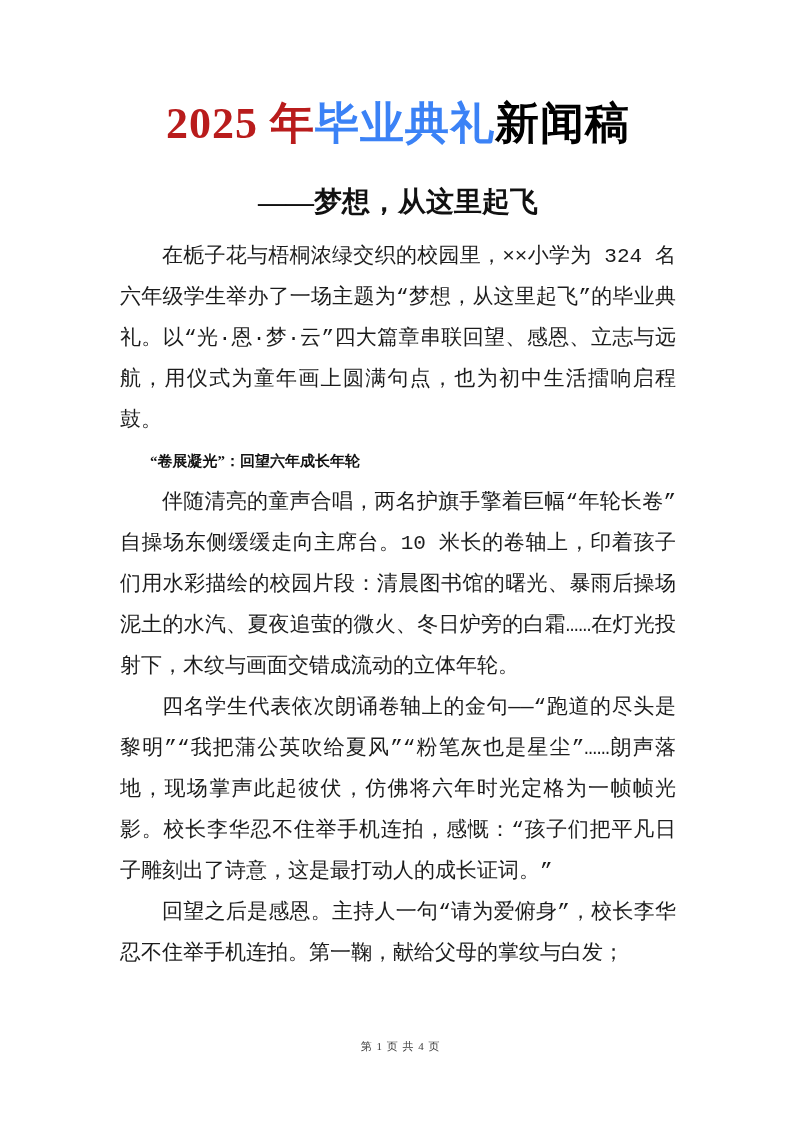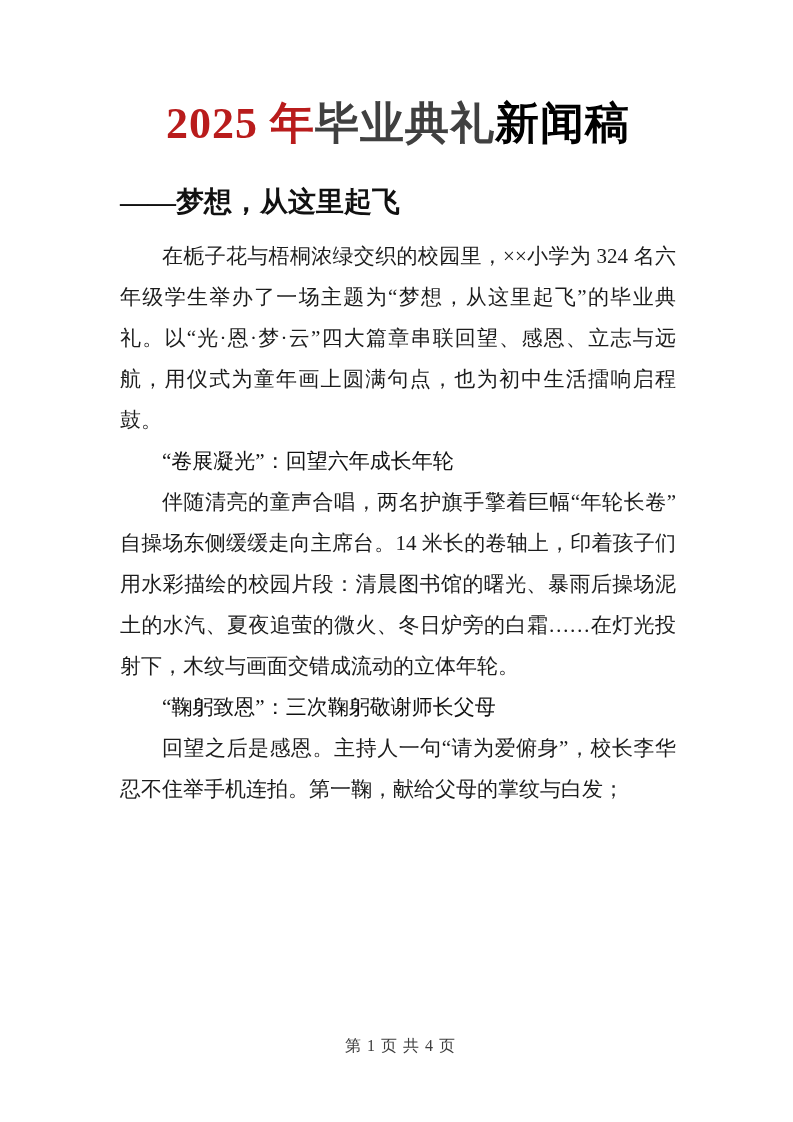--- a/index.html
+++ b/index.html
@@ -22,74 +22,75 @@
   .doc-title {
     text-align: center;
     font-size: 44px;
     line-height: 56px;
     font-weight: bold;
     color: #000000;
     letter-spacing: 1px;
     white-space: nowrap;
   }
   .doc-subtitle {
-    text-align: left;
+    text-align: center;
     font-size: 28px;
     line-height: 36px;
     font-weight: bold;
     color: #111111;
     margin-top: 32px;
   }
   .doc-body {
     margin-top: 16px;
     font-size: 21px;
     line-height: 41px;
     text-align: justify;
     text-justify: inter-ideograph;
     color: #1c1c1c;
   }
   .doc-body p {
     margin: 0;
     text-indent: 2em;
+    font-family: Liberation Mono, monospace;
   }
   .doc-body h2 {
     margin: 0;
-    font-size: 21px;
+    font-size: 15px;
     line-height: 41px;
-    font-weight: normal;
+    font-weight: bold;
     text-indent: 2em;
     color: #111111;
   }
   .page-footer {
     position: absolute;
     left: 0;
     right: 0;
     top: 1037px;
     text-align: center;
-    font-size: 16px;
+    font-size: 11px;
     line-height: 18px;
     color: #3d3d3d;
     letter-spacing: 1px;
     margin-left: 8px;
   }
 </style>
 </head>
 <body>
 
 <div class="page">
 
   <div class="doc-title">
-    <span style="color: #b91c1c;">2025 年</span><span style="color: #404040;">毕业典礼</span><span style="color: rgb(0, 0, 0); font-family: Liberation Serif, serif;">新闻稿</span>
+    <span style="color: #b91c1c;">2025 年</span><span style="color: #3b82f6;">毕业典礼</span><span style="color: rgb(0, 0, 0); font-family: Liberation Serif, serif;">新闻稿</span>
   </div>
 
   <div class="doc-subtitle">——梦想，从这里起飞</div>
 
   <div class="doc-body">
     <p>在栀子花与梧桐浓绿交织的校园里，××小学为 324 名六年级学生举办了一场主题为“梦想，从这里起飞”的毕业典礼。以“光·恩·梦·云”四大篇章串联回望、感恩、立志与远航，用仪式为童年画上圆满句点，也为初中生活擂响启程鼓。</p>
     <h2>“卷展凝光”：回望六年成长年轮</h2>
-    <p>伴随清亮的童声合唱，两名护旗手擎着巨幅“年轮长卷”自操场东侧缓缓走向主席台。14 米长的卷轴上，印着孩子们用水彩描绘的校园片段：清晨图书馆的曙光、暴雨后操场泥土的水汽、夏夜追萤的微火、冬日炉旁的白霜……在灯光投射下，木纹与画面交错成流动的立体年轮。</p>
-    <h2>“鞠躬致恩”：三次鞠躬敬谢师长父母</h2>
+    <p>伴随清亮的童声合唱，两名护旗手擎着巨幅“年轮长卷”自操场东侧缓缓走向主席台。10 米长的卷轴上，印着孩子们用水彩描绘的校园片段：清晨图书馆的曙光、暴雨后操场泥土的水汽、夏夜追萤的微火、冬日炉旁的白霜……在灯光投射下，木纹与画面交错成流动的立体年轮。</p>
+    <p>四名学生代表依次朗诵卷轴上的金句——“跑道的尽头是黎明”“我把蒲公英吹给夏风”“粉笔灰也是星尘”……朗声落地，现场掌声此起彼伏，仿佛将六年时光定格为一帧帧光影。校长李华忍不住举手机连拍，感慨：“孩子们把平凡日子雕刻出了诗意，这是最打动人的成长证词。”</p>
     <p>回望之后是感恩。主持人一句“请为爱俯身”，校长李华忍不住举手机连拍。第一鞠，献给父母的掌纹与白发；</p>
   </div>
 
   <div class="page-footer">第 1 页 共 4 页</div>
 
 </div>
 
 </body></html>

